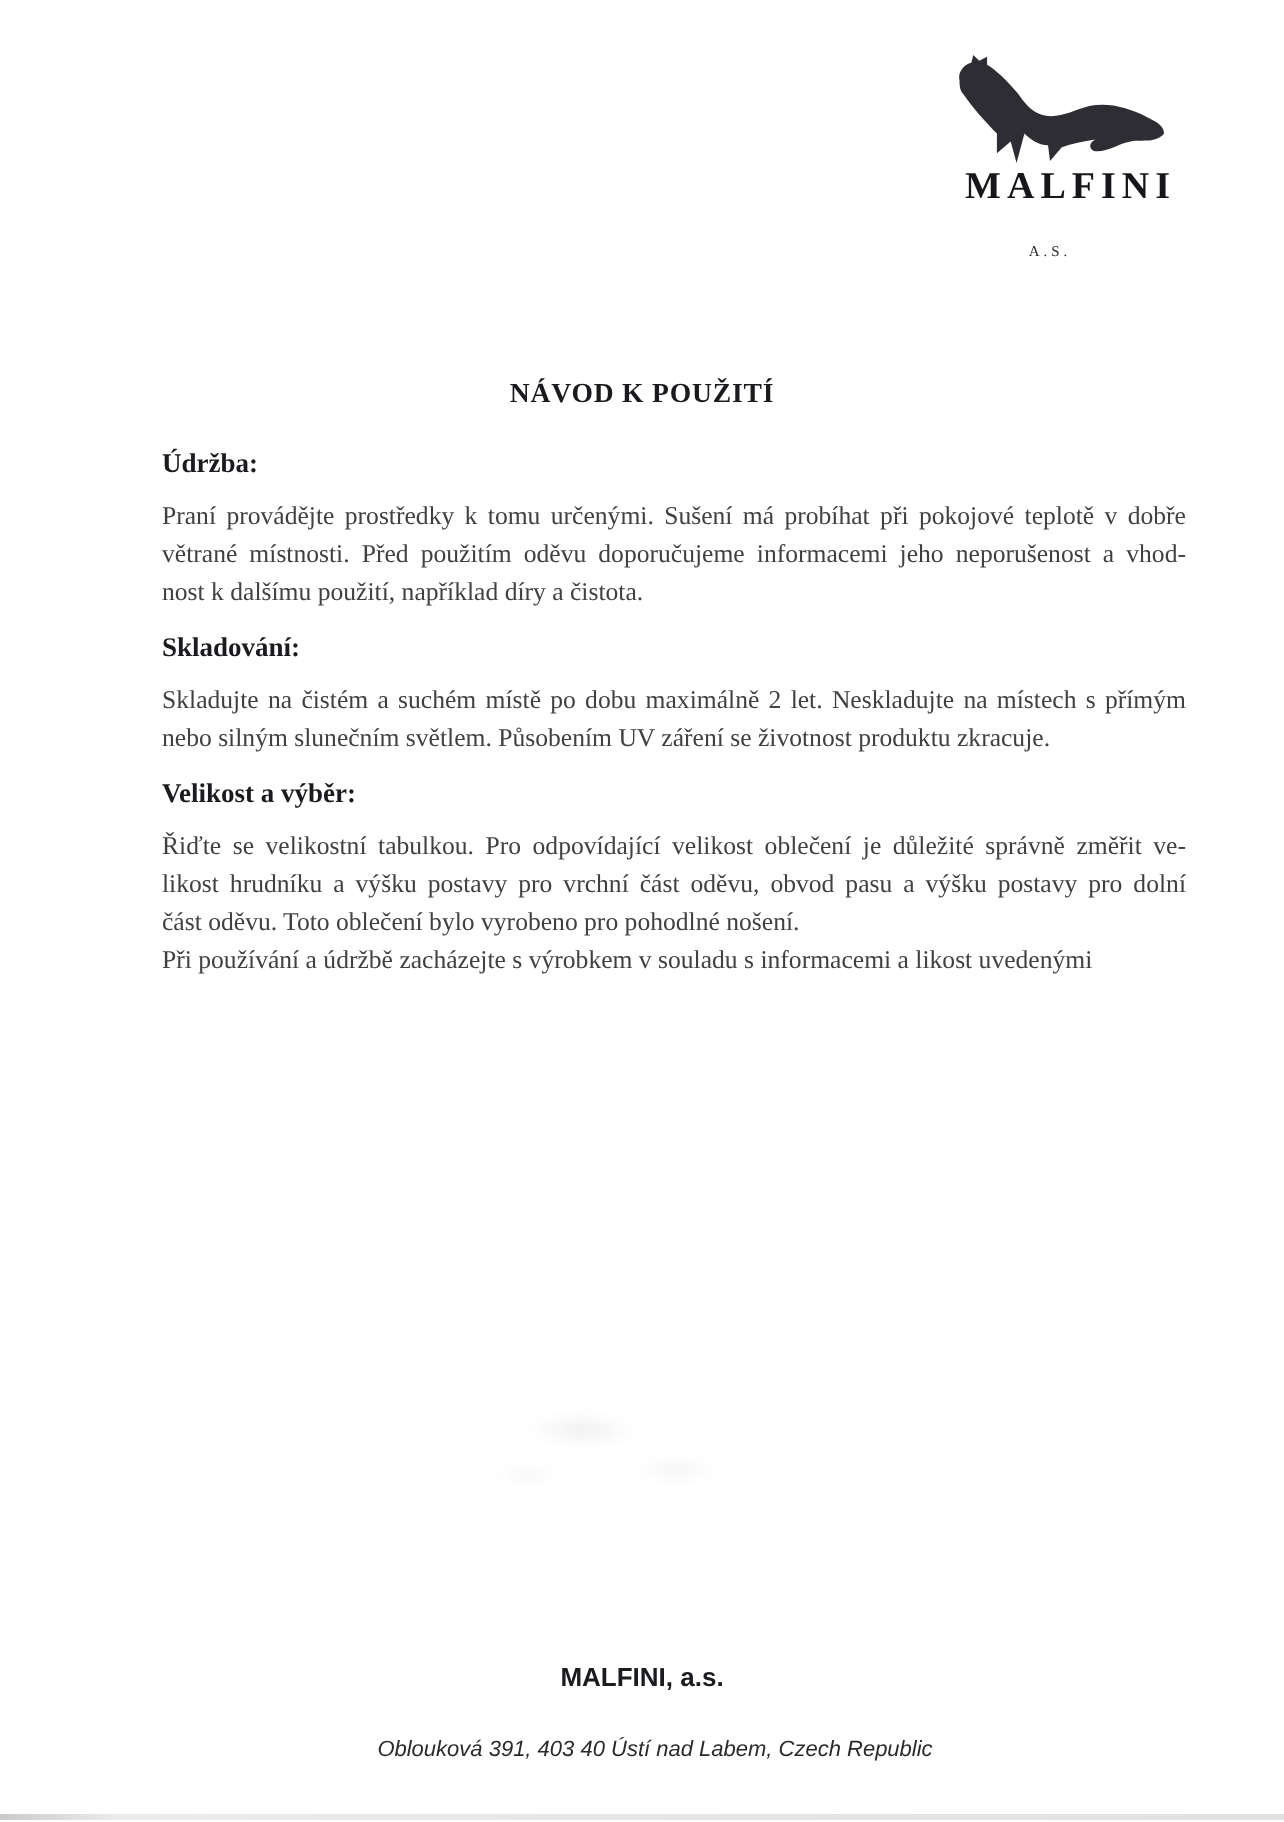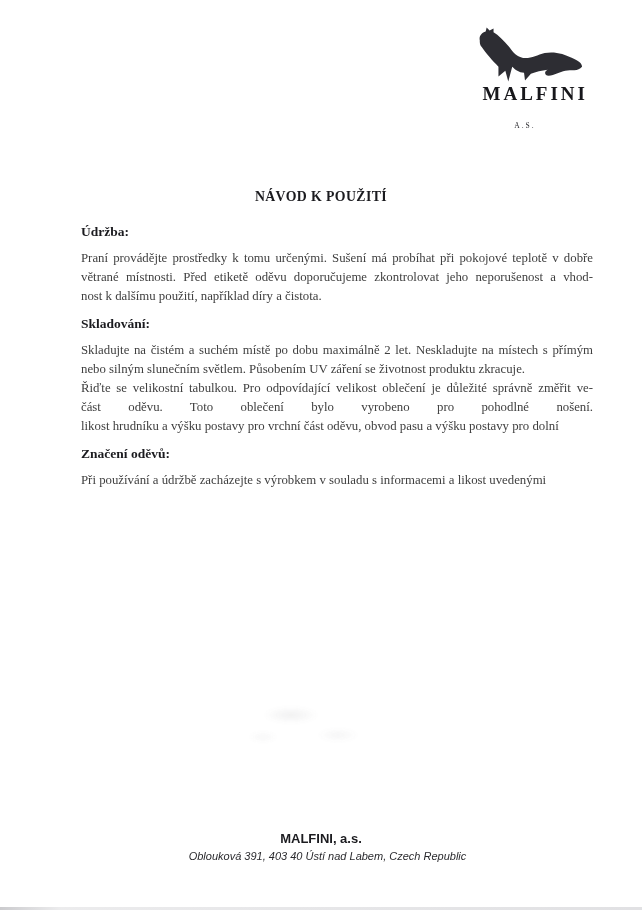--- a/index.html
+++ b/index.html
@@ -105,21 +105,21 @@
     font-family: "Liberation Sans", "DejaVu Sans", sans-serif;
   }
   .footer .company {
     font-size: 13px;
     font-weight: bold;
     color: #1c1c20;
     line-height: 17px;
     margin-top: 14px;
   }
   .footer .address {
-    margin-top: 2px;
+    margin-top: 21px;
     font-size: 11px;
     font-style: italic;
     color: #2a2a2e;
     line-height: 14px;
     padding-left: 13px;
   }
   .footer .website {
     margin-top: 3px;
     font-size: 11.5px;
     font-style: italic;
@@ -174,40 +174,40 @@
     <div class="suffix">A.S.</div>
   </div>
 
   <div class="doc-title">NÁVOD K POUŽITÍ</div>
 
   <div class="content">
       <section>
         <h2 class="sec-heading">Údržba:</h2>
         <div class="para">
           <div class="line">Praní provádějte prostředky k tomu určenými. Sušení má probíhat při pokojové teplotě v dobře</div>
-          <div class="line">větrané místnosti. Před etiketě oděvu doporučujeme zkontrolovat jeho neporušenost a vhod-</div>
+          <div class="line">větrané místnosti. Před použitím oděvu doporučujeme informacemi jeho neporušenost a vhod-</div>
           <div class="line">nost k dalšímu použití, například díry a čistota.</div>
         </div>
       </section>
       <section>
         <h2 class="sec-heading">Skladování:</h2>
         <div class="para">
           <div class="line">Skladujte na čistém a suchém místě po dobu maximálně 2 let. Neskladujte na místech s přímým</div>
           <div class="line">nebo silným slunečním světlem. Působením UV záření se životnost produktu zkracuje.</div>
         </div>
       </section>
       <section>
+        <h2 class="sec-heading">Velikost a výběr:</h2>
         <div class="para">
           <div class="line">Řiďte se velikostní tabulkou. Pro odpovídající velikost oblečení je důležité správně změřit ve-</div>
+          <div class="line">likost hrudníku a výšku postavy pro vrchní část oděvu, obvod pasu a výšku postavy pro dolní</div>
           <div class="line">část oděvu. Toto oblečení bylo vyrobeno pro pohodlné nošení.</div>
-          <div class="line">likost hrudníku a výšku postavy pro vrchní část oděvu, obvod pasu a výšku postavy pro dolní</div>
-        </div>
-      </section>
-      <section>
-        <h2 class="sec-heading">Značení oděvů:</h2>
+        </div>
+      </section>
+      <section>
         <div class="para">
           <div class="line">Při používání a údržbě zacházejte s výrobkem v souladu s informacemi a likost uvedenými</div>
         </div>
       </section>
     </div>
 
   <div class="smudge"></div>
 
   <div class="footer">
     <div class="company">MALFINI, a.s.</div>

